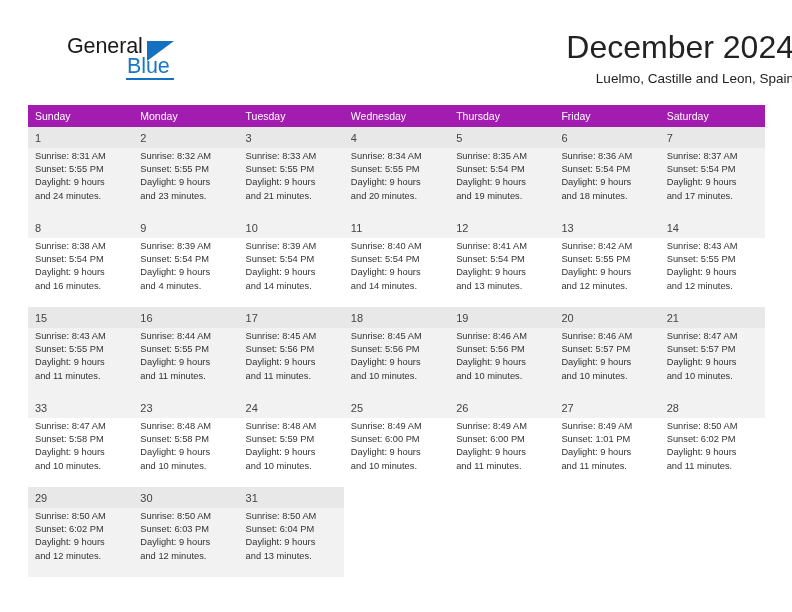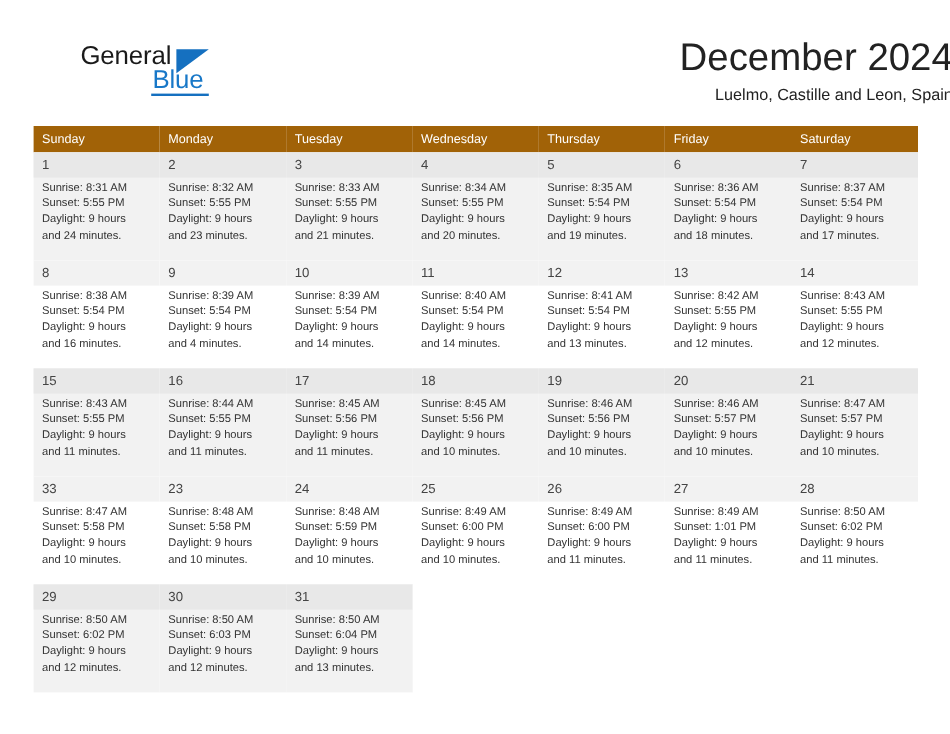--- a/index.html
+++ b/index.html
@@ -80,21 +80,21 @@
 
   
   .calendar {
     position: absolute;
     left: 28px; top: 105px;
     width: 737px;
     border-collapse: collapse;
     table-layout: fixed;
   }
   .calendar th {
-    background: #a16207;
+    background: #a21caf;
     color: #ffffff;
     font-size: 10.5px;
     font-weight: normal;
     text-align: left;
     padding: 5px 0 5px 7px;
     height: 20px;
     border: none;
   }
   .calendar td {
     vertical-align: top;

